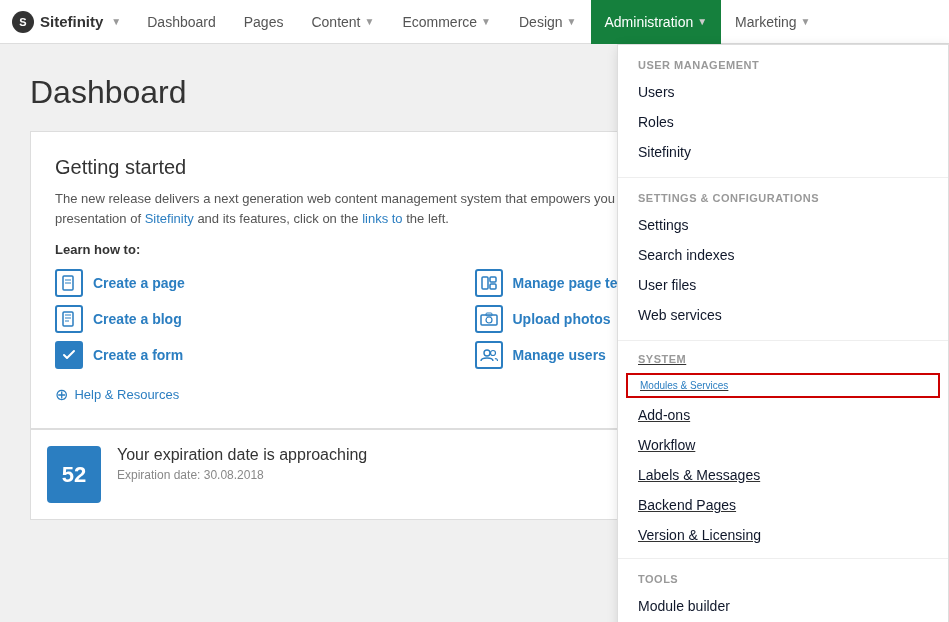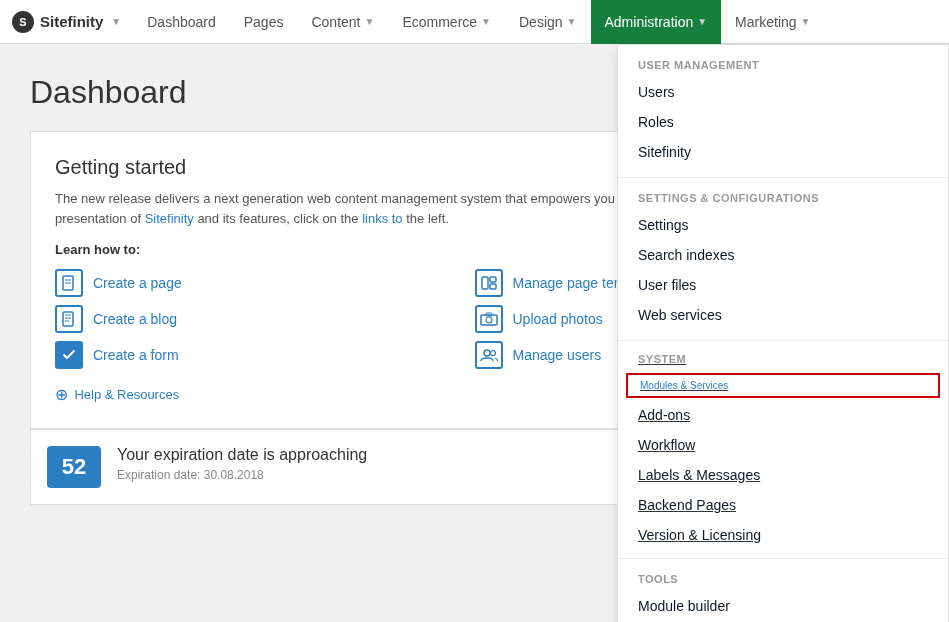--- a/index.html
+++ b/index.html
@@ -94,20 +94,21 @@
     .learn-label {
       font-weight: 700;
       font-size: 13px;
       margin-bottom: 12px;
     }
     .shortcuts-grid {
       display: grid;
       grid-template-columns: 1fr 1fr;
       gap: 8px 0;
       margin-bottom: 16px;
+      font-weight: bold;
     }
     .shortcut-item {
       display: flex;
       align-items: center;
       gap: 10px;
       color: #2b7ec1;
       font-size: 14px;
       cursor: pointer;
     }
     .shortcut-icon {
@@ -140,21 +141,21 @@
     
     .expiration-card {
       background: #fff;
       border: 1px solid #ddd;
       display: flex;
       align-items: flex-start;
       padding: 16px;
       gap: 16px;
     }
     .exp-icon {
-      width: 54px; height: 42px;
+      width: 54px; height: 57px;
       background: #2b7ec1;
       border-radius: 4px;
       display: flex; align-items: center; justify-content: center;
       color: #fff; font-size: 22px; font-weight: bold;
       flex-shrink: 0;
     }
     .exp-text-title { font-size: 16px; font-weight: 500; margin-bottom: 4px; }
     .exp-text-sub { font-size: 12px; color: #888; }
 
     

